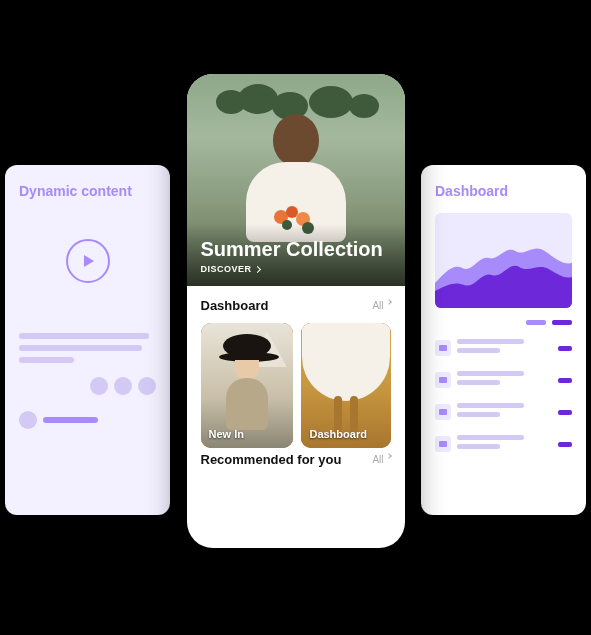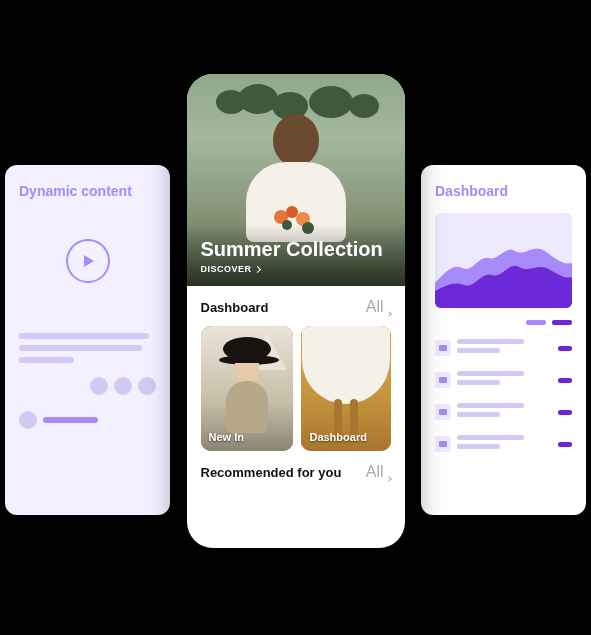--- a/index.html
+++ b/index.html
@@ -162,21 +162,21 @@
   background: linear-gradient(transparent, rgba(0,0,0,0.55));
 }
 .hero-title { color: #fff; font-size: 20px; font-weight: 700; margin-bottom: 3px; }
 .hero-link { color: #fff; font-size: 9px; font-weight: 700; letter-spacing: 0.5px; display: flex; align-items: center; gap: 3px; }
 .chevron-right { width: 5px; height: 5px; border-right: 1.5px solid #fff; border-top: 1.5px solid #fff; transform: rotate(45deg); }
 
 
 .section { padding: 12px 14px 0; }
 .section-header { display: flex; justify-content: space-between; align-items: center; margin-bottom: 10px; }
 .section-title { font-size: 13px; font-weight: 700; color: #111; }
-.section-all { font-size: 16px; color: #aaa; display: flex; align-items: flex-end; gap: 3px; }
+.section-all { font-size: 10px; color: #aaa; display: flex; align-items: flex-start; gap: 3px; }
 .chevron-gray { width: 4px; height: 4px; border-right: 1.2px solid #aaa; border-top: 1.2px solid #aaa; transform: rotate(45deg); }
 
 
 .cat-row { display: flex; gap: 8px; }
 .cat-card {
   width: 96px; height: 125px; border-radius: 10px;
   position: relative; overflow: hidden;
   background: #c2410c;
 }
 .cat-card.partial { width: 92px; }
@@ -193,21 +193,21 @@
 .cat1-hat-brim { width: 60px; height: 10px; background: #1a1410; border-radius: 50%; margin: -6px auto 0; }
 .cat1-face { width: 24px; height: 20px; background: #e8c9a8; border-radius: 0 0 50% 50%; margin: -2px auto 0; }
 .cat1-body { width: 42px; height: 52px; background: #b8a88a; border-radius: 20px 20px 6px 6px; margin: -2px auto 0; }
 
 .cat2-bg { position: absolute; inset: 0; background: linear-gradient(180deg, #d4a84e 0%, #c89840 50%, #a8762e 100%); }
 .cat2-skirt { position: absolute; top: 0; left: 50%; transform: translateX(-50%); width: 88px; height: 78px; background: #f5f0e8; border-radius: 0 0 80px 80px; }
 .cat2-legs { position: absolute; bottom: 12px; left: 50%; transform: translateX(-50%); width: 24px; height: 40px; }
 .cat2-leg { width: 8px; height: 40px; background: #a8762e; border-radius: 4px; position: absolute; }
 .cat2-leg.l { left: 0; } .cat2-leg.r { right: 0; }
 
-.section.recommended { padding: 12px 14px 8px; }
+.section.recommended { padding: 4px 14px 8px; }
 </style>
 </head>
 <body>
 
 <div class="card-left">
   <div class="card-left-title">Dynamic content</div>
   <div class="play-circle">
     <div class="play-triangle"></div>
   </div>
   <div class="skel-line w1"></div>

